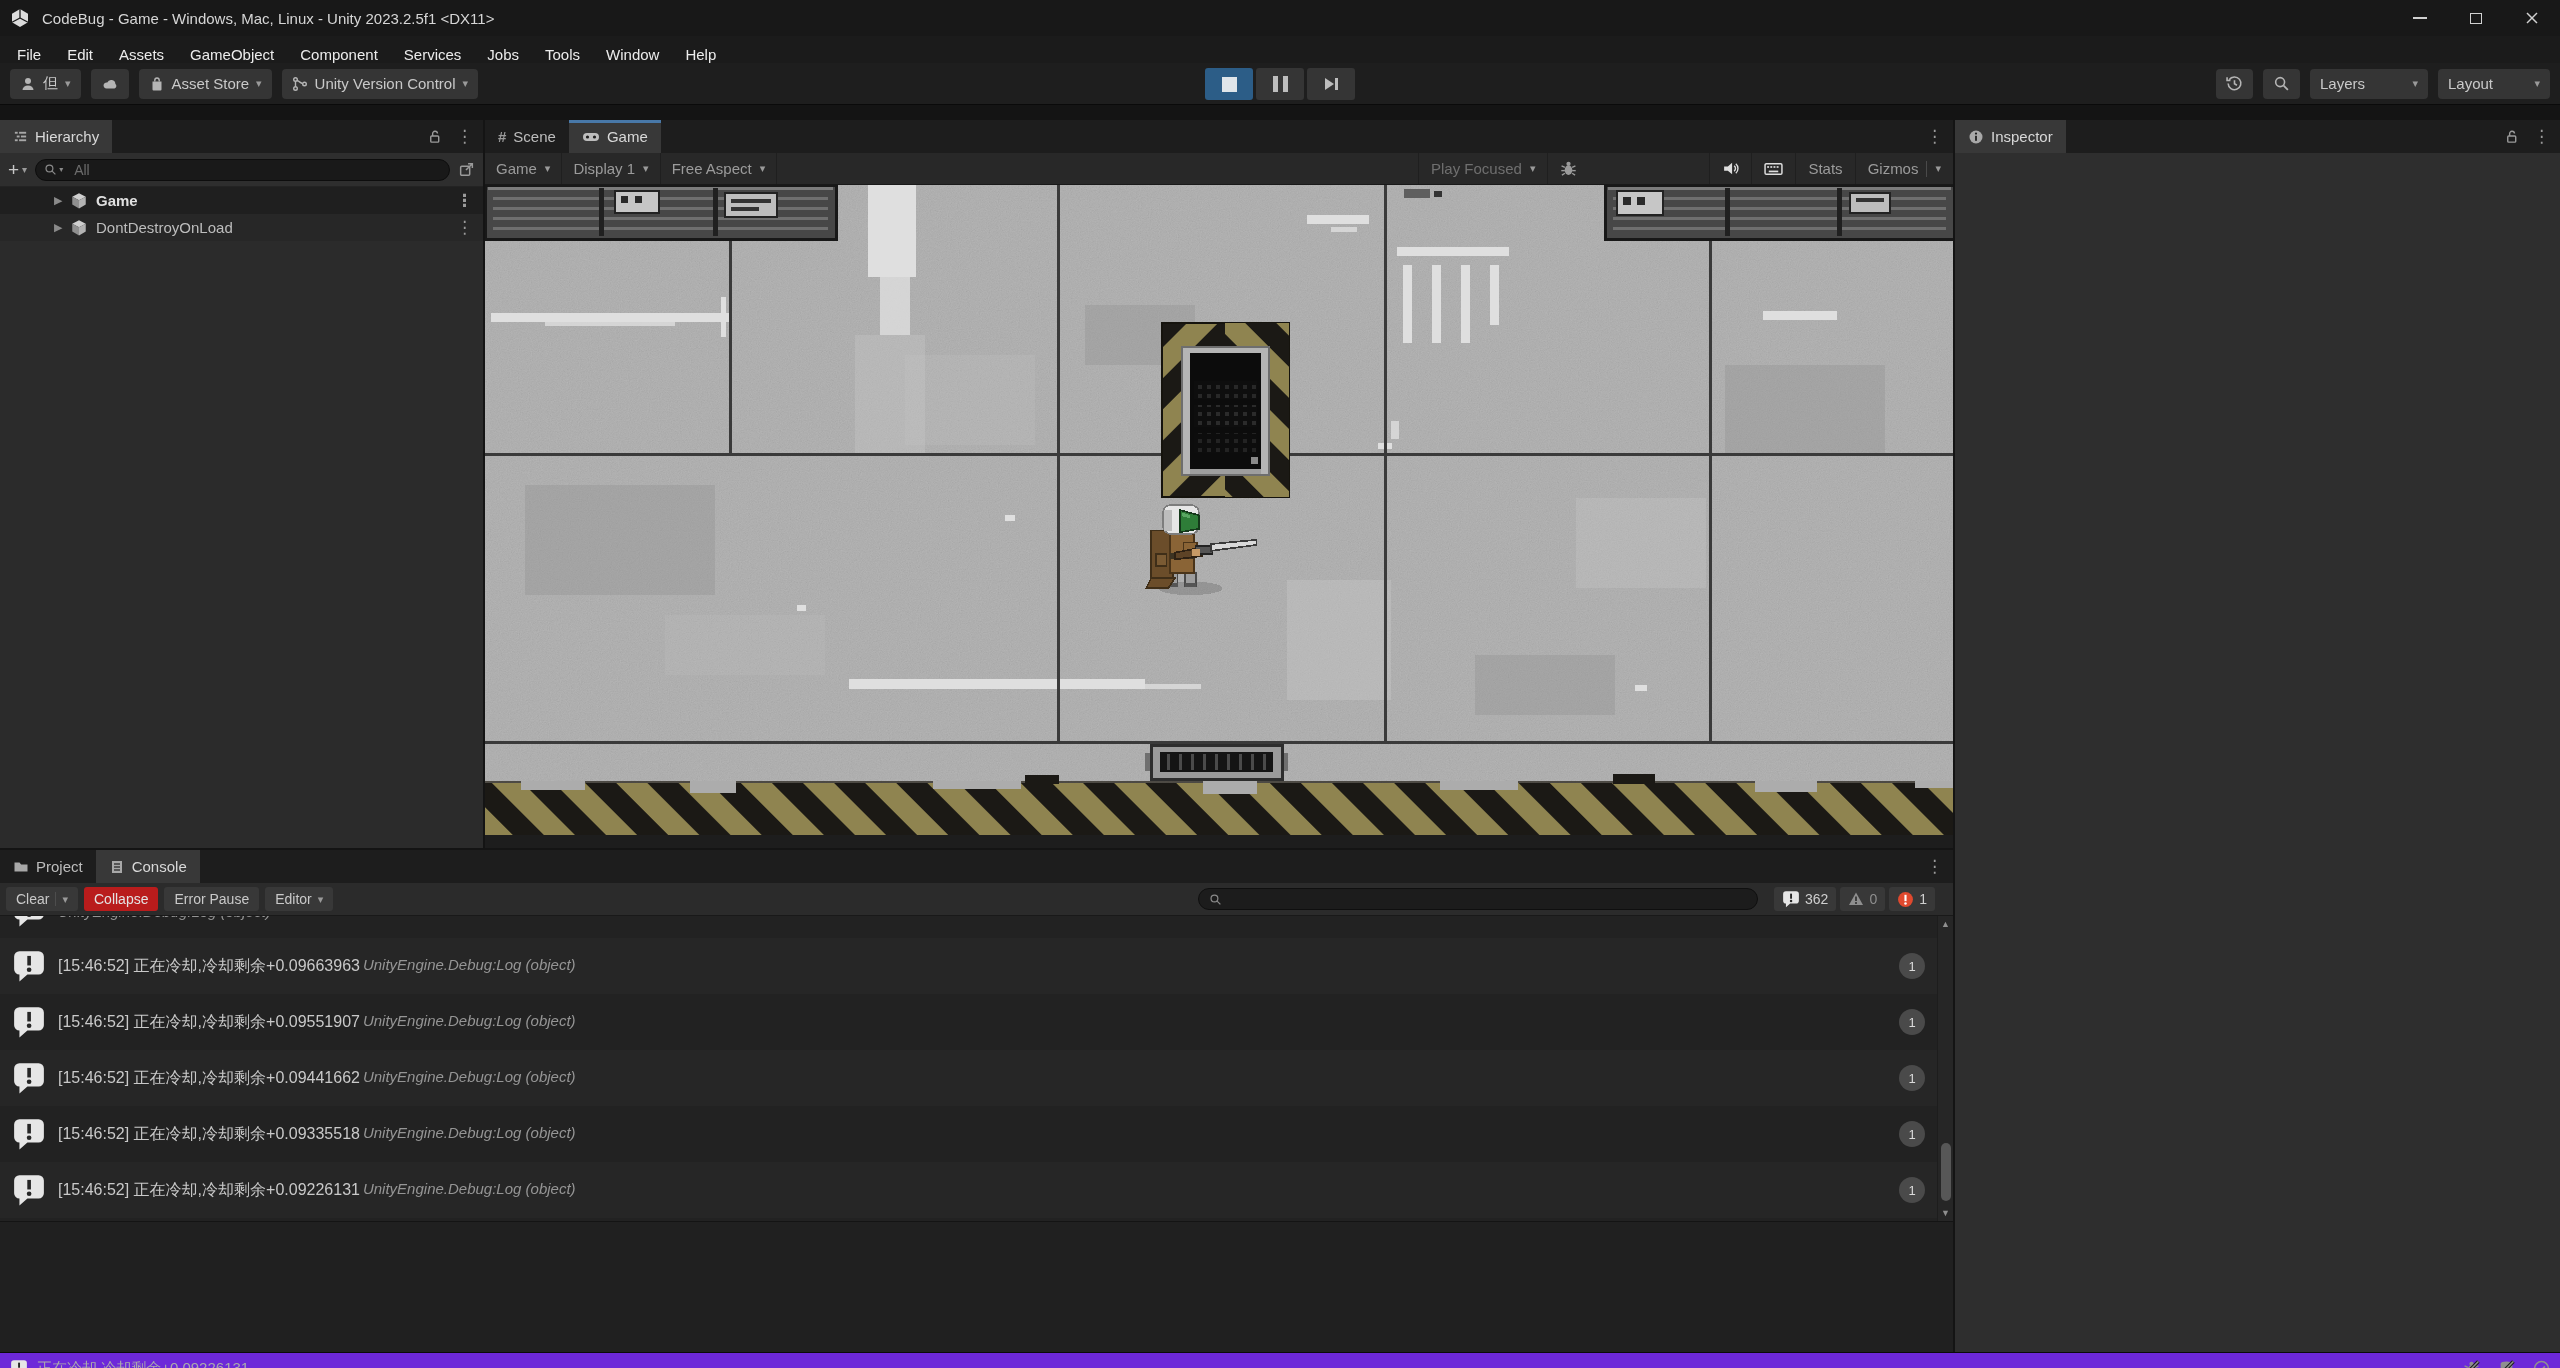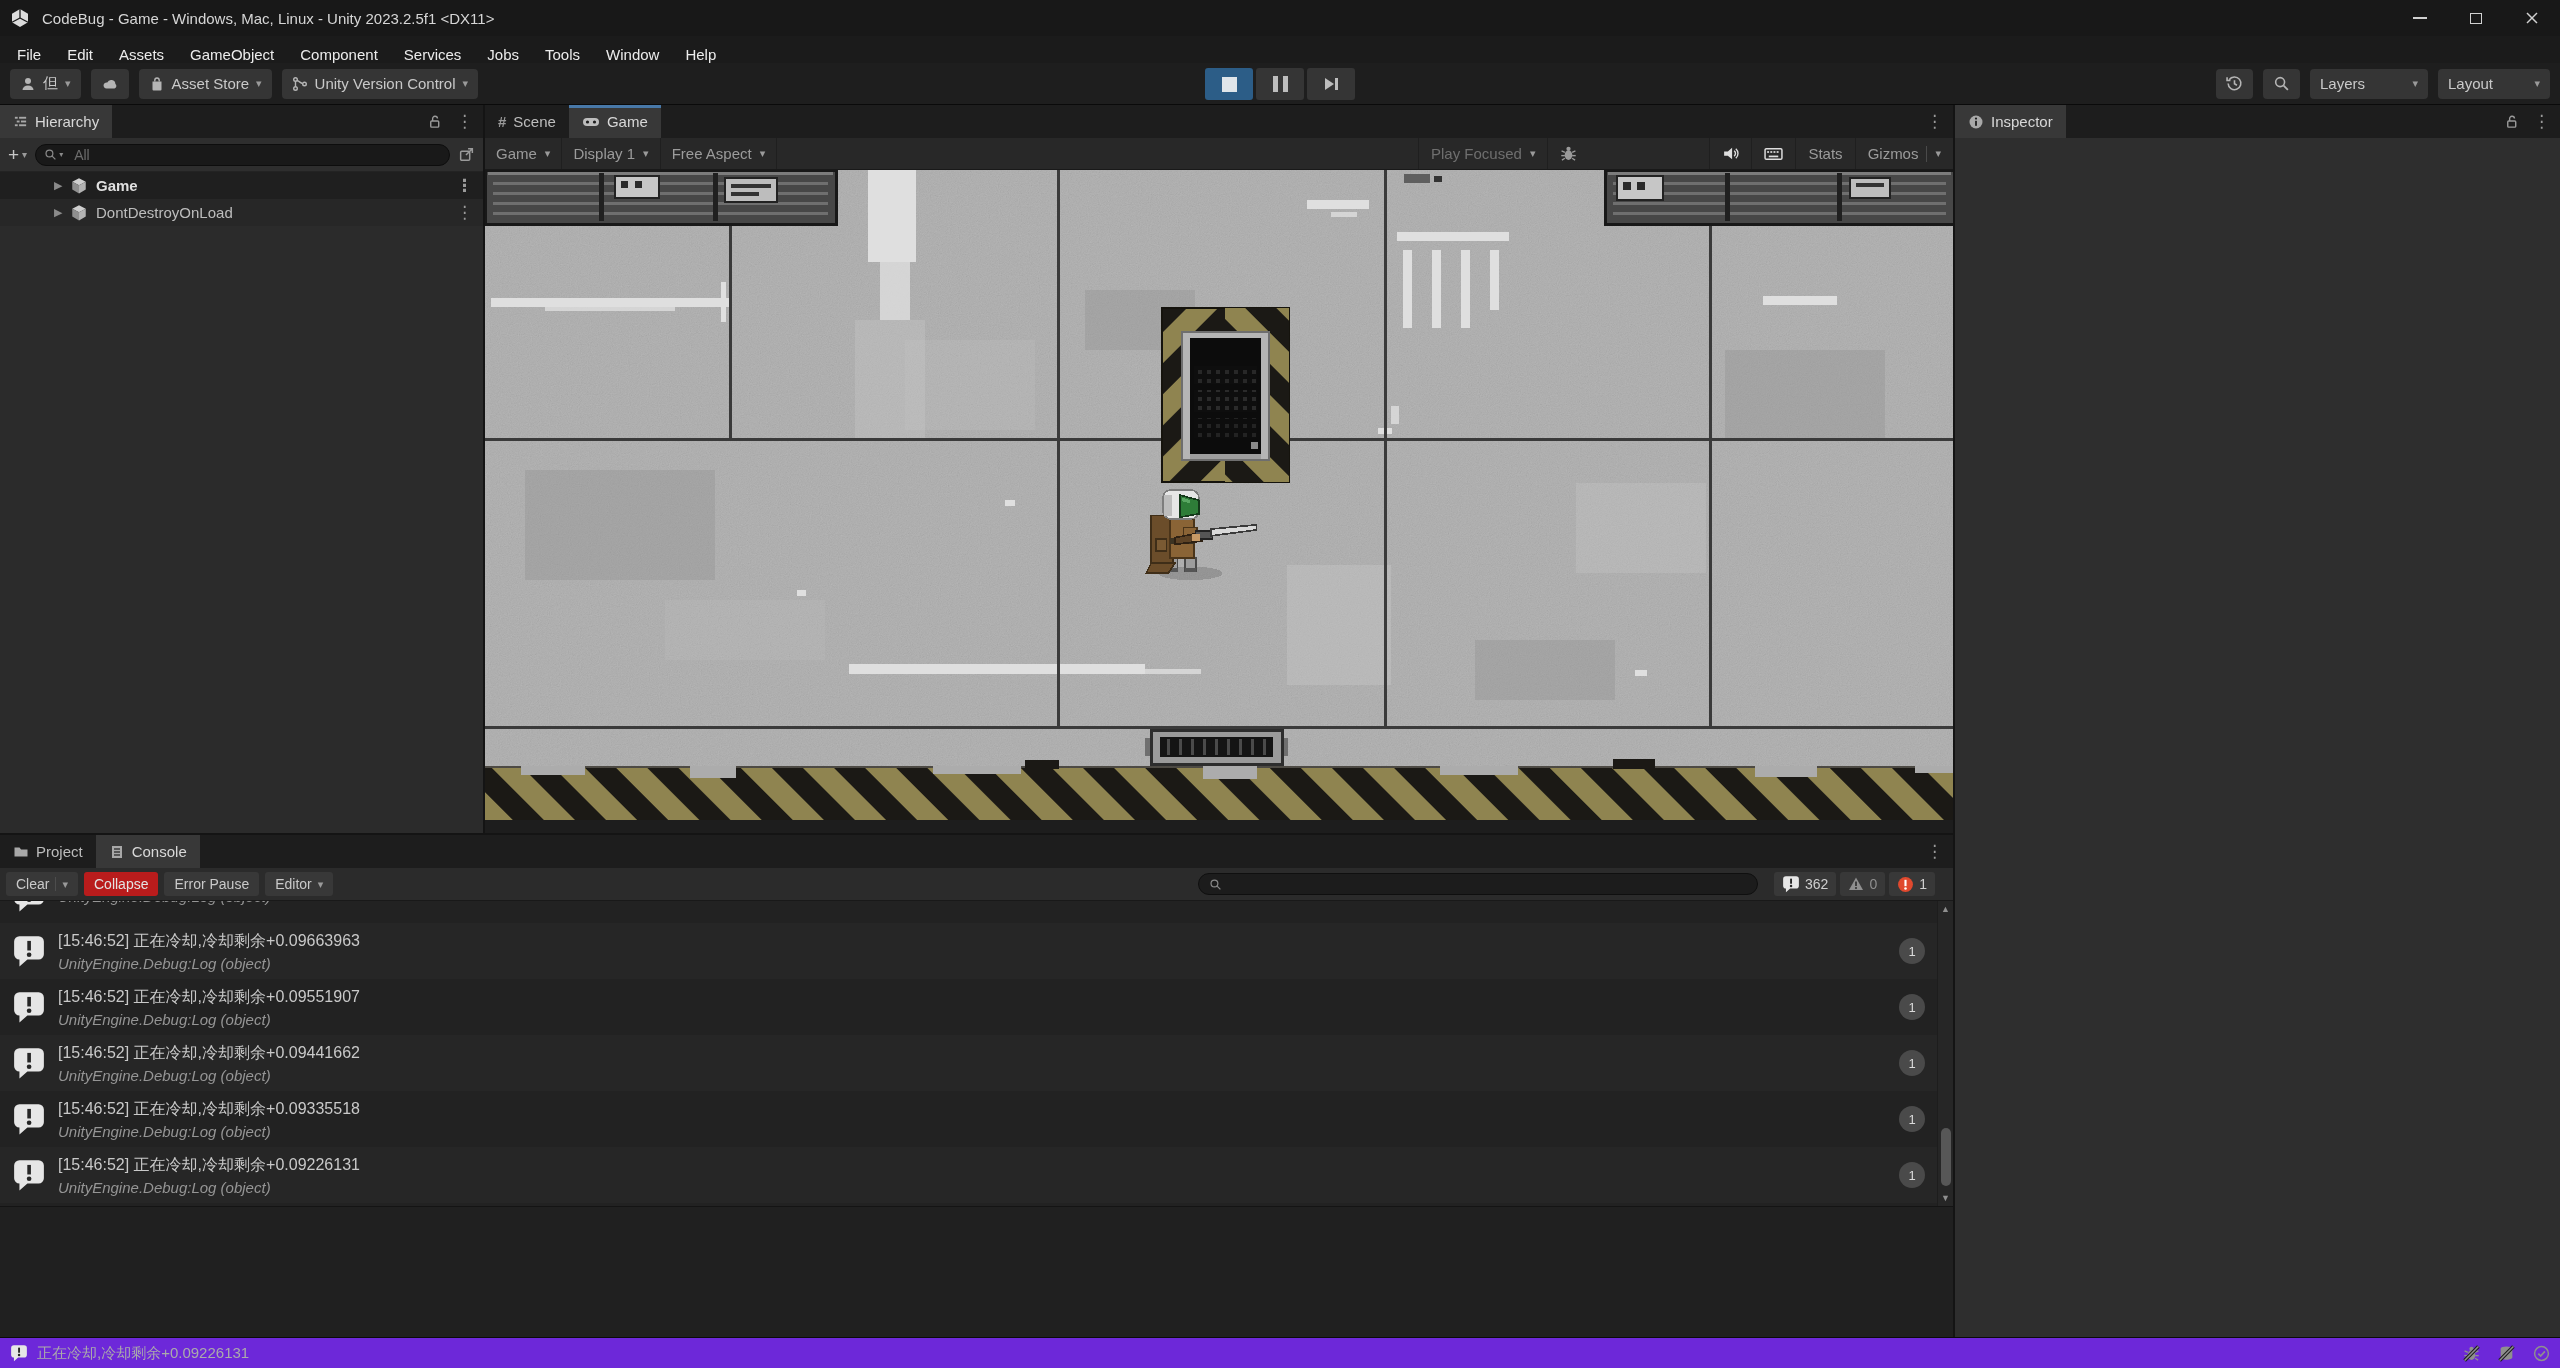--- a/index.html
+++ b/index.html
@@ -26,21 +26,21 @@
   .tb-btn{height:30px;background:#353535;border-radius:4px;display:flex;align-items:center;gap:7px;padding:0 10px;font-size:15px;color:#c9c9c9;}
   .dd-arrow{font-size:11px;color:#9a9a9a;}
   .tb-center{position:absolute;left:50%;top:5px;transform:translateX(-50%);display:flex;gap:3px;}
   .play-btn{width:48px;height:32px;background:#353535;border-radius:3px;display:flex;align-items:center;justify-content:center;}
   .play-btn.active{background:#2C5D87;}
   .stop-square{width:15px;height:15px;background:#dfe5ea;}
   .pause-bars{display:flex;gap:5px;}
   .pause-bars span{width:5px;height:16px;background:#bdbdbd;display:block;}
 
   
-  .main{display:flex;height:1232px;background:#141414;gap:2px;padding-top:0;}
+  .main{display:flex;height:1232px;background:#141414;gap:2px;padding-top:0;margin-top:15px;}
   .left-stack{width:1953px;display:flex;flex-direction:column;gap:2px;}
   .top-row{height:728px;display:flex;gap:2px;}
   .panel{background:#2e2e2e;display:flex;flex-direction:column;min-width:0;}
   .hierarchy{width:483px;}
   .gameview{flex:1;}
   .inspector-col{flex:1;}
   .tabbar{height:33px;background:#1d1d1d;display:flex;align-items:stretch;flex:none;}
   .tab{display:flex;align-items:center;gap:7px;padding:0 13px;font-size:15px;color:#bdbdbd;position:relative;}
   .tab.active{background:#383838;color:#d8d8d8;}
   .tab.blue::before{content:"";position:absolute;top:0;left:0;right:0;height:3px;background:#4878A8;}
@@ -83,21 +83,21 @@
   .c-btn{height:24px;background:#383838;border-radius:3px;display:flex;align-items:center;gap:6px;padding:0 10px;font-size:14px;color:#c9c9c9;}
   .c-btn.toggled{background:#b91c1c;color:#e3e3e3;justify-content:center;}
   .c-search{margin-left:auto;width:560px;height:22px;border-radius:11px;background:#1c1c1c;border:1px solid #0f0f0f;display:flex;align-items:center;padding:0 10px;gap:7px;color:#8a8a8a;}
   .c-search input{flex:1;background:transparent;border:none;outline:none;color:#bdbdbd;font-size:14px;font-family:inherit;}
   .c-counts{display:flex;gap:4px;margin-left:10px;margin-right:12px;}
   .c-count{height:24px;background:#383838;border-radius:3px;display:flex;align-items:center;gap:5px;padding:0 8px;font-size:14px;color:#cfcfcf;}
   .c-count.warn{color:#8f8f8f;}
   .c-list{position:relative;flex:none;height:305px;background:#222222;overflow:hidden;}
   .c-entry{height:56px;display:flex;align-items:center;padding-left:12px;position:relative;}
   .c-entry.alt{background:#262626;}
-  .c-entry .texts{display:flex;flex-direction:column;justify-content:center;gap:3px;margin-left:12px;}
+  .c-entry .texts{display:flex;flex-direction:row;justify-content:center;gap:3px;margin-left:12px;}
   .msg{font-size:16px;color:#c9c9c9;white-space:nowrap;}
   .stack{font-size:15px;color:#959595;white-space:nowrap;font-style:italic;}
   .cbadge{position:absolute;right:28px;top:50%;transform:translateY(-50%);width:26px;height:26px;border-radius:50%;background:#4a4a4a;color:#dadada;font-size:13px;display:flex;align-items:center;justify-content:center;}
   .c-entry.partial{height:22px;}
   .c-entry.partial .clip{position:relative;top:-16px;display:flex;align-items:center;}
   .c-scrollbar{position:absolute;top:0;right:0;width:16px;height:100%;background:#262626;border-left:1px solid #1d1d1d;}
   .sb-arrow{position:absolute;left:0;right:0;text-align:center;font-size:9px;color:#8f8f8f;}
   .sb-up{top:3px;} .sb-down{bottom:3px;}
   .sb-thumb{position:absolute;left:3px;width:10px;border-radius:5px;background:#575757;bottom:20px;height:58px;}
   .c-detail{flex:1;background:#202020;border-top:1px solid #141414;}

